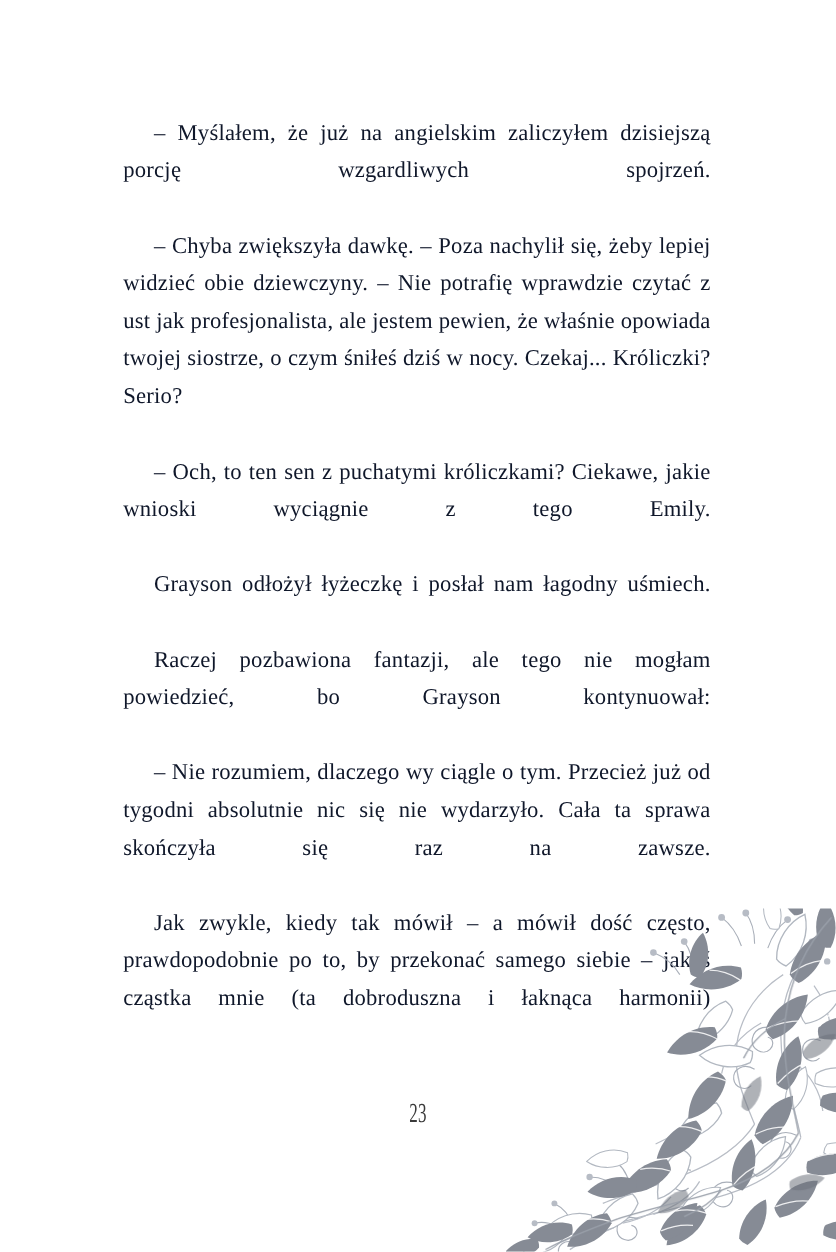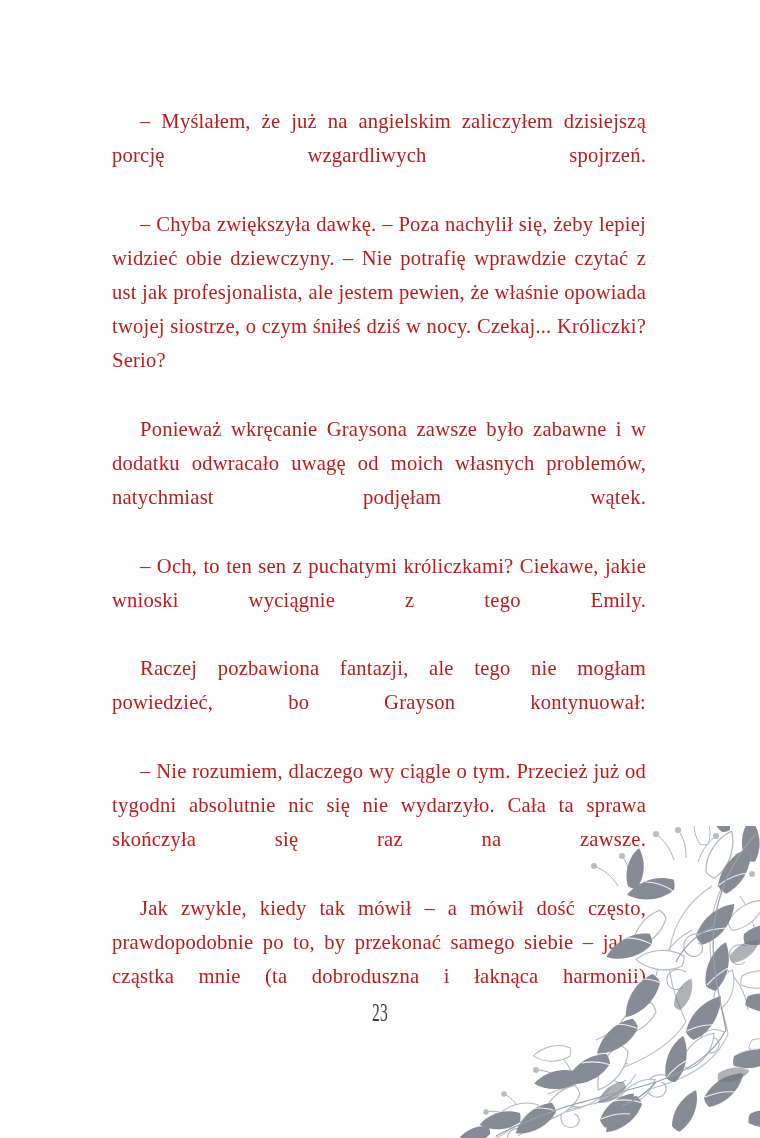--- a/index.html
+++ b/index.html
@@ -32,21 +32,21 @@
   }
 
   .para {
     margin: 0;
     text-indent: 28px;
     text-align: justify;
     text-justify: inter-word;
     font-size: 20.6px;
     line-height: 34.2px;
     letter-spacing: 0.01em;
-    color: #b91c1c;
+    color: #0f172a;
     hyphens: manual;
   }
 
   
   .para:after {
     content: "";
     display: inline-block;
     width: 100%;
   }
 
@@ -77,22 +77,22 @@
   #ornament svg { display: block; width: 100%; height: 100%; }
 </style>
 </head>
 <body>
 
 <div id="page">
 
   <div id="text-block">
     <p class="para">– Myślałem, że już na angielskim zaliczyłem dzisiejszą porcję wzgardliwych spojrzeń.</p>
     <p class="para">– Chyba zwiększyła dawkę. – Poza nachylił się, żeby lepiej widzieć obie dziewczyny. – Nie potrafię wprawdzie czytać z ust jak profesjonalista, ale jestem pewien, że właśnie opowiada twojej siostrze, o czym śniłeś dziś w nocy. Czekaj... Króliczki? Serio?</p>
-    <p class="para">Ponieważ wkręcanie Graysona zawsze było zabawne i w dodatku odwracało uwagę od moich własnych problemów, natychmiast podjęłam wątek.</p>
     <p class="para">– Och, to ten sen z puchatymi króliczkami? Ciekawe, jakie wnioski wyciągnie z tego Emily.</p>
+    <p class="para">Grayson odłożył łyżeczkę i posłał nam łagodny uśmiech.</p>
     <p class="para">Raczej pozbawiona fantazji, ale tego nie mogłam powiedzieć, bo Grayson kontynuował:</p>
     <p class="para">– Nie rozumiem, dlaczego wy ciągle o tym. Przecież już od tygodni absolutnie nic się nie wydarzyło. Cała ta sprawa skończyła się raz na zawsze.</p>
     <p class="para">Jak zwykle, kiedy tak mówił – a mówił dość często, prawdopodobnie po to, by przekonać samego siebie – jakaś cząstka mnie (ta dobroduszna i łaknąca harmonii)</p>
   </div>
 
   <div id="folio">23</div>
 
   <div id="ornament">
     <svg viewBox="0 0 300 312" xmlns="http://www.w3.org/2000/svg">
       <defs>

